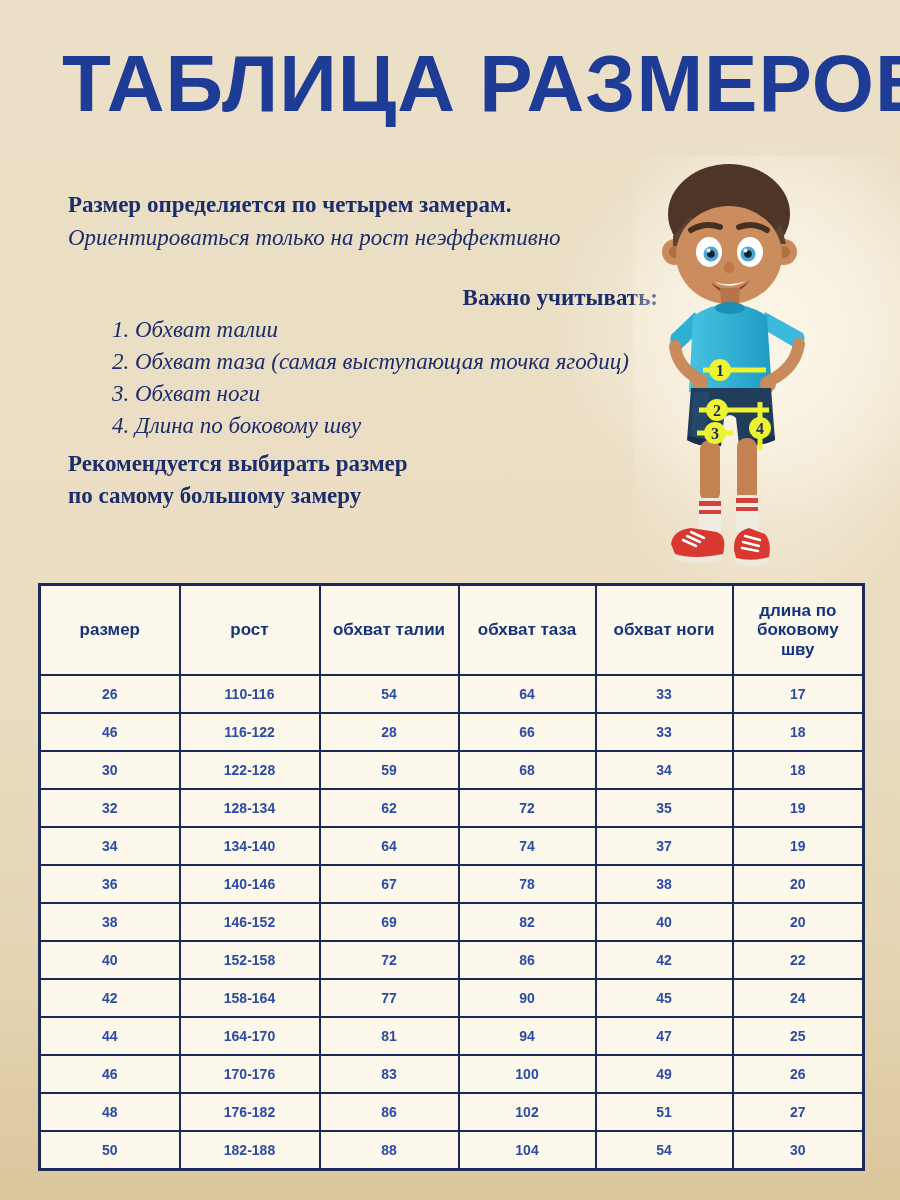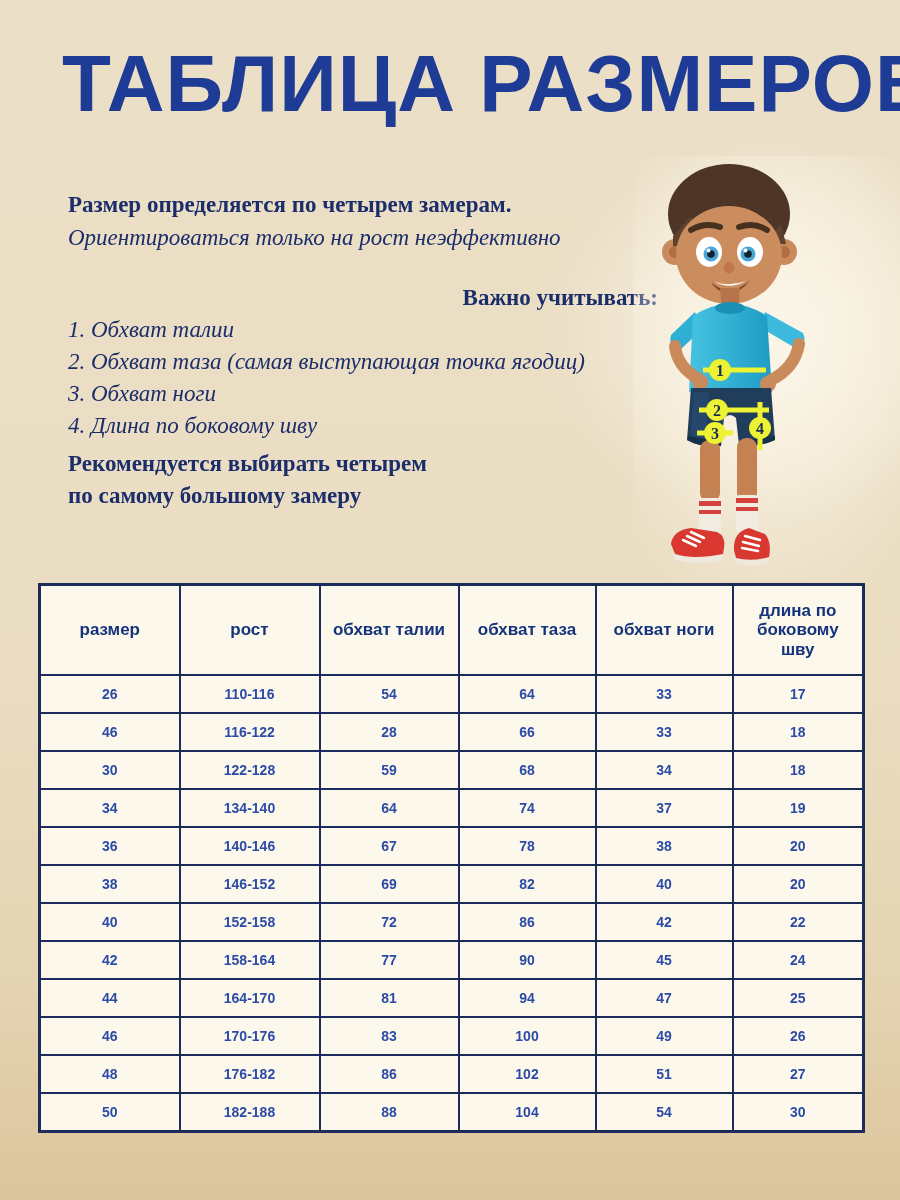--- a/index.html
+++ b/index.html
@@ -16,21 +16,21 @@
     color:#1e3c96;white-space:nowrap;letter-spacing:1px;
   }
   .intro{
     position:absolute;left:68px;top:188px;width:590px;
     color:#1b2d6b;font-family:Liberation Serif, serif;font-size:23px;
   }
   .intro p{margin:0;line-height:33px;}
   .lead-bold{font-weight:bold;}
   .lead-italic{font-style:italic;}
   .section-heading{font-weight:bold;margin-top:27px !important;text-align:right;}
-  .measure-list p{font-style:italic;line-height:32px;}
+  .measure-list p{font-style:italic;line-height:32px;margin-left:44px;}
   .recommend{margin-top:6px;}
   .recommend p{font-weight:bold;line-height:32px;}
 
   .boy-wrap{position:absolute;left:633px;top:156px;width:267px;height:424px;}
 
   table.size-table{
     position:absolute;left:38px;top:583px;width:824px;
     border-collapse:collapse;table-layout:fixed;background:#fdf8ec;
     border:3px solid #1c2b5c;
   }
@@ -53,21 +53,21 @@
     <p class="lead-bold">Размер определяется по четырем замерам.</p>
     <p class="lead-italic">Ориентироваться только на рост неэффективно</p>
     <p class="lead-bold section-heading">Важно учитывать:</p>
     <div class="measure-list">
       <p>1. Обхват талии</p>
       <p>2. Обхват таза (самая выступающая точка ягодиц)</p>
       <p>3. Обхват ноги</p>
       <p>4. Длина по боковому шву</p>
     </div>
     <div class="recommend">
-      <p>Рекомендуется выбирать четырем</p>
+      <p>Рекомендуется выбирать размер</p>
       <p>по самому большому замеру</p>
     </div>
   </div>
 
   <div class="boy-wrap">
     <svg width="267" height="424" viewBox="0 0 267 420">
       <defs>
         <radialGradient id="glow" cx="50%" cy="45%" r="62%">
           <stop offset="0%" stop-color="#fbf5e7"></stop>
           <stop offset="100%" stop-color="#fbf5e7" stop-opacity="0"></stop>
@@ -214,20 +214,28 @@
         </tr>
         <tr>
           <td>30</td>
           <td>122-128</td>
           <td>59</td>
           <td>68</td>
           <td>34</td>
           <td>18</td>
         </tr>
         <tr>
+          <td>32</td>
+          <td>128-134</td>
+          <td>62</td>
+          <td>72</td>
+          <td>35</td>
+          <td>19</td>
+        </tr>
+        <tr>
           <td>34</td>
           <td>134-140</td>
           <td>64</td>
           <td>74</td>
           <td>37</td>
           <td>19</td>
         </tr>
         <tr>
           <td>36</td>
           <td>140-146</td>

